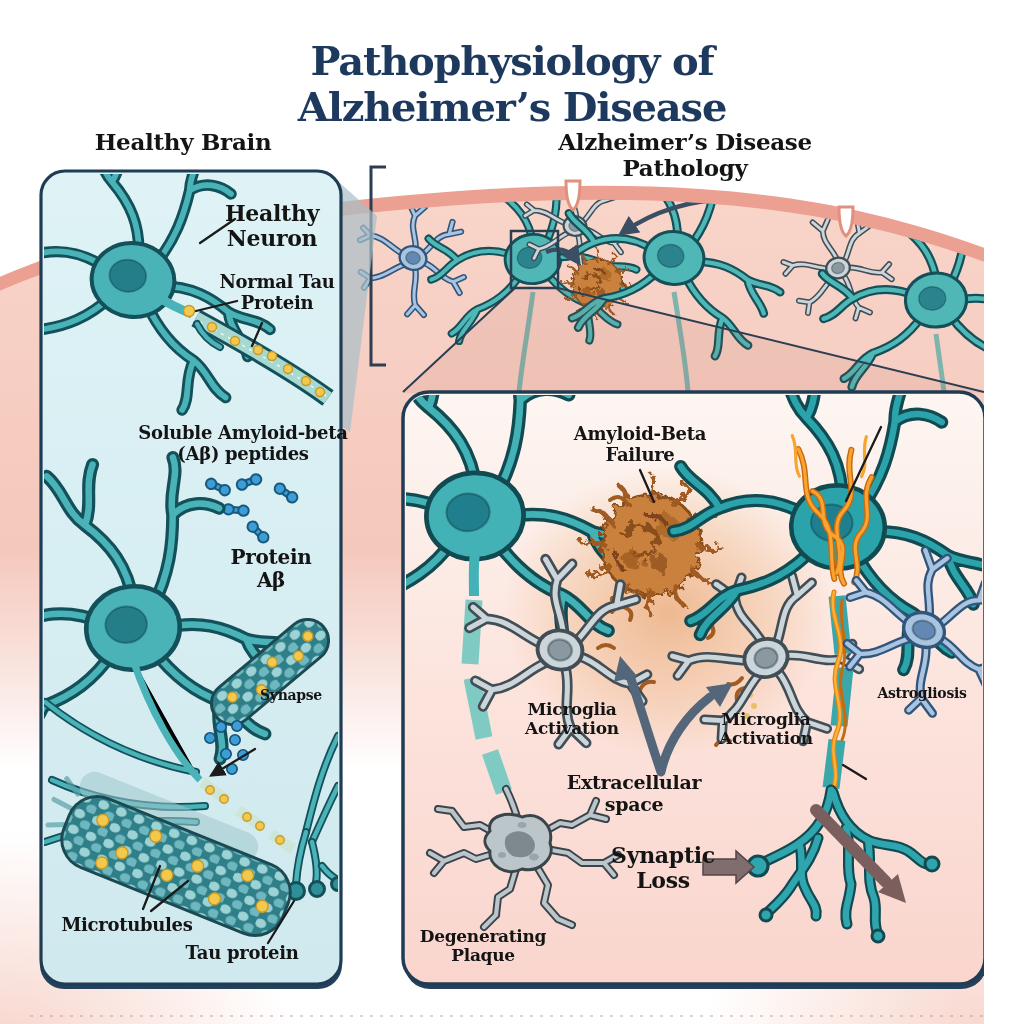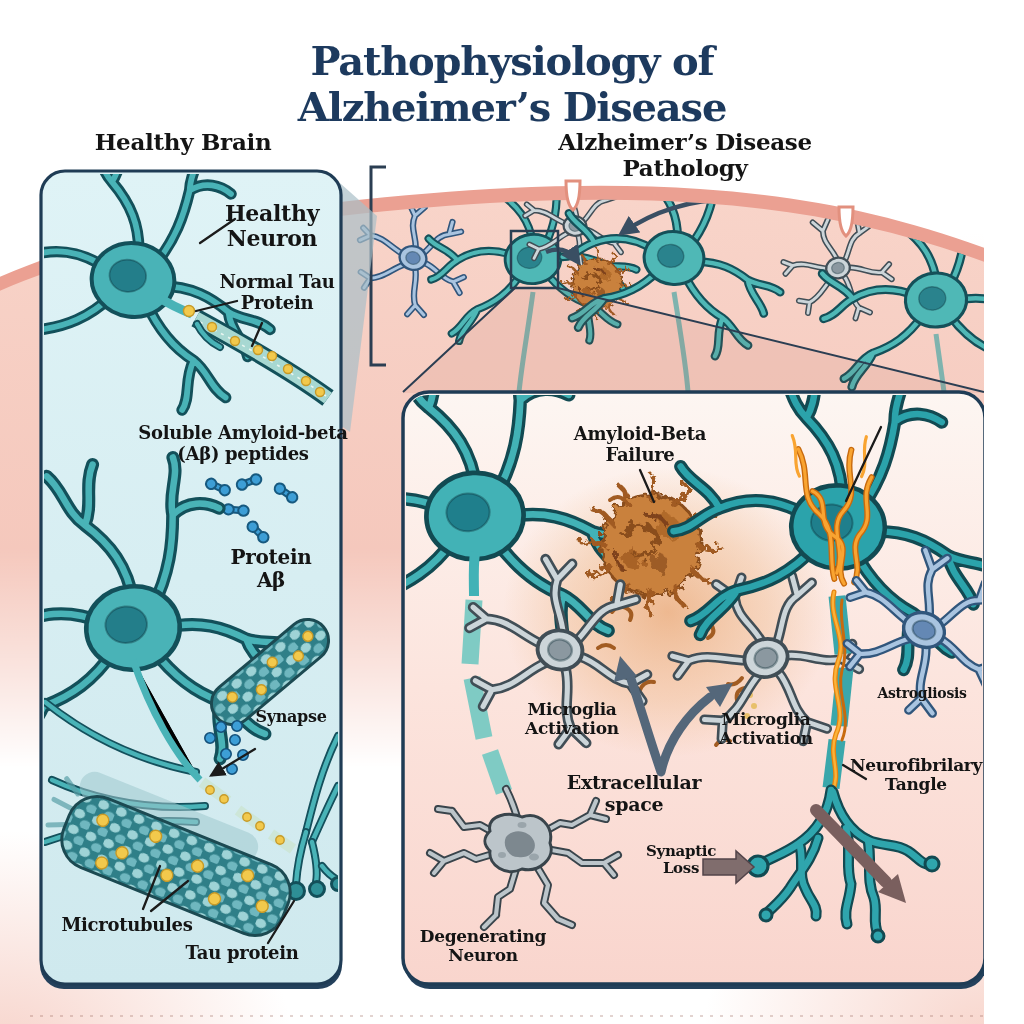--- a/index.html
+++ b/index.html
@@ -515,32 +515,30 @@
 <div class="lbl" style="left:183px;top:129px;font-size:23px">Healthy Brain</div>
 
 <div class="lbl" style="left:272px;top:201px;font-size:22px">Healthy
 Neuron</div>
 <div class="lbl" style="left:243px;top:423px;font-size:18px">Soluble Amyloid-beta
 (Aβ) peptides</div>
 <div class="lbl" style="left:277px;top:272px;font-size:18px">Normal Tau
 Protein</div>
 <div class="lbl" style="left:271px;top:546px;font-size:20px">Protein
 Aβ</div>
-<div class="lbl" style="left:291px;top:708px;font-size:16px">Synapse</div>
+<div class="lbl" style="left:291px;top:688px;font-size:14px">Synapse</div>
 <div class="lbl" style="left:127px;top:915px;font-size:18px">Microtubules</div>
 <div class="lbl" style="left:242px;top:943px;font-size:18px">Tau protein</div>
 
 <div class="lbl" style="left:640px;top:424px;font-size:18px">Amyloid-Beta
 Failure</div>
 <div class="lbl" style="left:572px;top:700px;font-size:17px">Microglia
 Activation</div>
 <div class="lbl" style="left:766px;top:710px;font-size:17px">Microglia
 Activation</div>
 <div class="lbl" style="left:922px;top:686px;font-size:14px">Astrogliosis</div>
 <div class="lbl" style="left:634px;top:772px;font-size:19px">Extracellular
 space</div>
-<div class="lbl" style="left:681px;top:843px;font-size:15px">Synaptic
+<div class="lbl" style="left:663px;top:843px;font-size:22px">Synaptic
 Loss</div>
-<div class="lbl" style="left:916px;top:756px;font-size:17px">Neurofibrilary
-Tangle</div>
 <div class="lbl" style="left:483px;top:927px;font-size:17px">Degenerating
-Neuron</div>
+Plaque</div>
 </div>
 
 </body></html>

